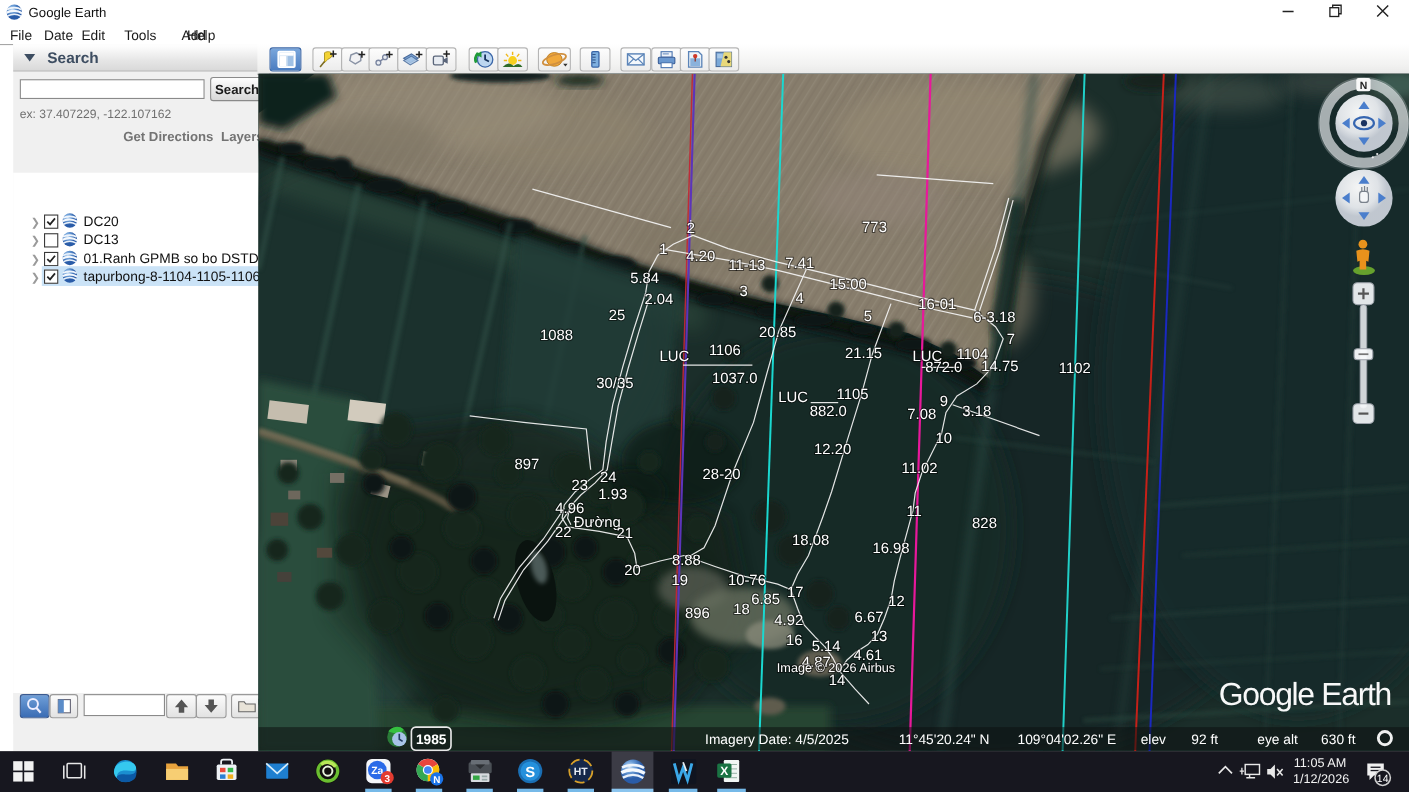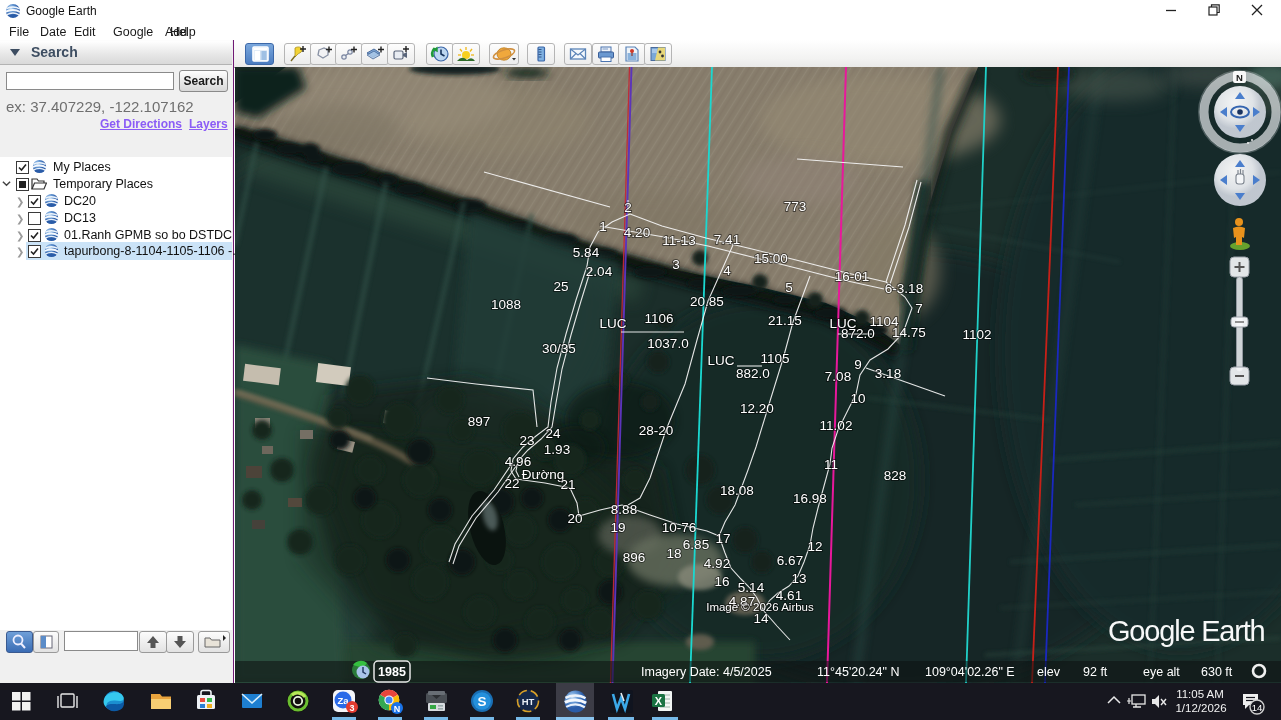--- a/index.html
+++ b/index.html
@@ -7,30 +7,30 @@
 #app{position:relative;width:1281px;height:720px;overflow:hidden;background:#fff;}
 .abs{position:absolute;}
 
 #titlebar{left:0;top:0;width:1281px;height:20px;background:#fff;}
 #title-text{left:26px;top:4px;font-size:12px;color:#111;}
 .winbtn{top:2px;width:16px;height:16px;color:#222;}
 
 #menubar{left:0;top:20px;width:1106px;height:20px;background:#fff;border-bottom:1px solid #a6a6a6;}
 .menuitem{position:absolute;top:5px;font-size:12.5px;color:#1a1a1a;}
 
-#sidebar{left:0;top:40px;width:233px;height:643px;background:#f0f0f0;border-right:1px solid #701a75;}
+#sidebar{left:12px;top:40px;width:233px;height:643px;background:#f0f0f0;border-right:1px solid #701a75;}
 .panelhead{position:absolute;left:0;width:232px;height:23px;background:linear-gradient(#ffffff,#e6e6e6 60%,#d9d9d9);border-bottom:1px solid #b3b3b3;border-top:1px solid #fdfdfd;}
 .panelhead .tri{position:absolute;left:10px;top:8px;width:0;height:0;}
 .tri-down{border-left:5px solid transparent;border-right:5px solid transparent;border-top:7px solid #3d4d61;}
 .tri-right{border-top:5px solid transparent;border-bottom:5px solid transparent;border-left:7px solid #3d4d61;}
 .panelhead .pt{position:absolute;left:31px;top:3px;font-size:14px;font-weight:bold;color:#3d4d61;}
 #searchbox{left:6px;top:32px;width:166px;height:16px;background:#fff;border:1px solid #8a8a8a;}
 #searchbtn{left:179px;top:30px;width:47px;height:20px;background:linear-gradient(#fefefe,#e8e8e8 55%,#d8d8d8);border:1px solid #8a8a8a;border-radius:3px;font-size:12px;font-weight:bold;color:#1a1a1a;text-align:center;line-height:20px;}
-#extext{left:6px;top:58px;font-size:15px;color:#6f6f6f;text-align:center;}
-.bluelink{position:absolute;font-size:12px;font-weight:bold;color:#8b5cf6;text-decoration:underline;}
+#extext{left:6px;top:58px;font-size:11px;color:#6f6f6f;text-align:center;}
+.bluelink{position:absolute;font-size:12px;font-weight:bold;color:#737373;}
 
 #tree{left:0;top:117px;width:232px;height:473px;background:#fff;}
 .trow{position:absolute;height:17px;font-size:12.5px;color:#111;white-space:nowrap;}
 .cb{position:absolute;width:11px;height:11px;background:#fff;border:1.5px solid #3a3a3a;}
 .expch{position:absolute;color:#9a9a9a;font-size:10px;}
 
 #filterbar{left:0;top:590px;width:233px;height:28px;background:#f0f0f0;}
 .fbtn{position:absolute;top:1px;height:20px;border:1px solid #9a9a9a;border-radius:3px;background:linear-gradient(#fcfcfc,#e2e2e2);}
 
 #toolbar{left:234px;top:40px;width:1047px;height:27px;background:linear-gradient(#ffffff,#f2f2f1 70%,#e9e9e8);border-bottom:1px solid #9c9c9c;}
@@ -69,61 +69,36 @@
       </svg>
   <svg class="winbtn abs" style="left:1249px" viewBox="0 0 16 16">
         <path d="M3,3 L13,13 M13,3 L3,13" stroke="#222" stroke-width="1.3"></path>
       </svg>
 </div>
 
 <div id="menubar" class="abs">
   <div class="menuitem" style="left:9px">File</div>
   <div class="menuitem" style="left:40px">Date</div>
   <div class="menuitem" style="left:74px">Edit</div>
-  <div class="menuitem" style="left:113px">Google</div>
+  <div class="menuitem" style="left:113px">Tools</div>
   <div class="menuitem" style="left:165px">Add</div>
   <div class="menuitem" style="left:170px">Help</div>
 </div>
 
 <div id="sidebar" class="abs">
   <div class="panelhead" style="top:0px">
         <div class="tri tri-down"></div>
         <div class="pt">Search</div>
       </div>
   <div id="searchbox" class="abs"></div>
   <div id="searchbtn" class="abs">Search</div>
   <div id="extext" class="abs">ex: 37.407229, -122.107162</div>
   <div class="bluelink" style="left:100px;top:77px">Get Directions</div>
   <div class="bluelink" style="left:189px;top:77px">Layers</div>
   <div id="tree" class="abs">
-    <div class="trow" style="left:0;top:2px;width:232px">
-      <div class="cb" style="left:16px;top:2px"><svg width="11" height="11" viewBox="0 0 11 11">
-              <path d="M2,5.5 L4.5,8 L9,2.5" stroke="#222" stroke-width="1.6" fill="none"></path>
-            </svg></div>
-      <svg class="abs" style="left:32px;top:0px" width="15" height="15" viewBox="0 0 16 16">
-            <circle cx="8" cy="8" r="7" fill="url(#gb)"></circle>
-            <path d="M1.4,5.6 C5,3.4 11,3.4 14.6,5.8" stroke="#eef4fb" stroke-width="1.6" fill="none"></path>
-            <path d="M0.9,8.6 C5,6.2 11,6.4 15.1,9" stroke="#f4f8fd" stroke-width="2" fill="none"></path>
-            <path d="M1.8,11.6 C6,9.4 10.5,9.6 14.2,11.8" stroke="#e8f0fa" stroke-width="1.5" fill="none"></path>
-          </svg>
-      <span style="position:absolute;left:53px;top:1px">My Places</span>
-    </div>
-    <div class="trow" style="left:0;top:19px;width:232px">
-      <svg class="abs" style="left:2px;top:3px" width="9" height="9" viewBox="0 0 10 10">
-            <path d="M1,3 L5,7 L9,3" stroke="#444" stroke-width="1.6" fill="none"></path>
-          </svg>
-      <div class="cb" style="left:16px;top:2px">
-            <div style="position:absolute;left:2px;top:2px;width:7px;height:7px;background:#222"></div>
-          </div>
-      <svg class="abs" style="left:31px;top:1px" width="16" height="13" viewBox="0 0 16 13">
-            <path d="M1,12 L1,2 L6,2 L7.5,4 L13,4 L13,6" fill="#fff" stroke="#333" stroke-width="1.2"></path>
-            <path d="M1,12 L3.5,6 L15.5,6 L13,12 Z" fill="#fff" stroke="#333" stroke-width="1.2"></path>
-          </svg>
-      <span style="position:absolute;left:53px;top:1px">Temporary Places</span>
-    </div>
     <div class="trow" style="left:0;top:36px;width:232px">
       <span class="expch" style="left:16px;top:3px">❯</span>
       <div class="cb" style="left:28px;top:2px"><svg width="11" height="11" viewBox="0 0 11 11">
               <path d="M2,5.5 L4.5,8 L9,2.5" stroke="#222" stroke-width="1.6" fill="none"></path>
             </svg></div>
       <svg class="abs" style="left:44px;top:0px" width="15" height="15" viewBox="0 0 16 16">
             <circle cx="8" cy="8" r="7" fill="url(#gb)"></circle>
             <path d="M1.4,5.6 C5,3.4 11,3.4 14.6,5.8" stroke="#eef4fb" stroke-width="1.6" fill="none"></path>
             <path d="M0.9,8.6 C5,6.2 11,6.4 15.1,9" stroke="#f4f8fd" stroke-width="2" fill="none"></path>
             <path d="M1.8,11.6 C6,9.4 10.5,9.6 14.2,11.8" stroke="#e8f0fa" stroke-width="1.5" fill="none"></path>

